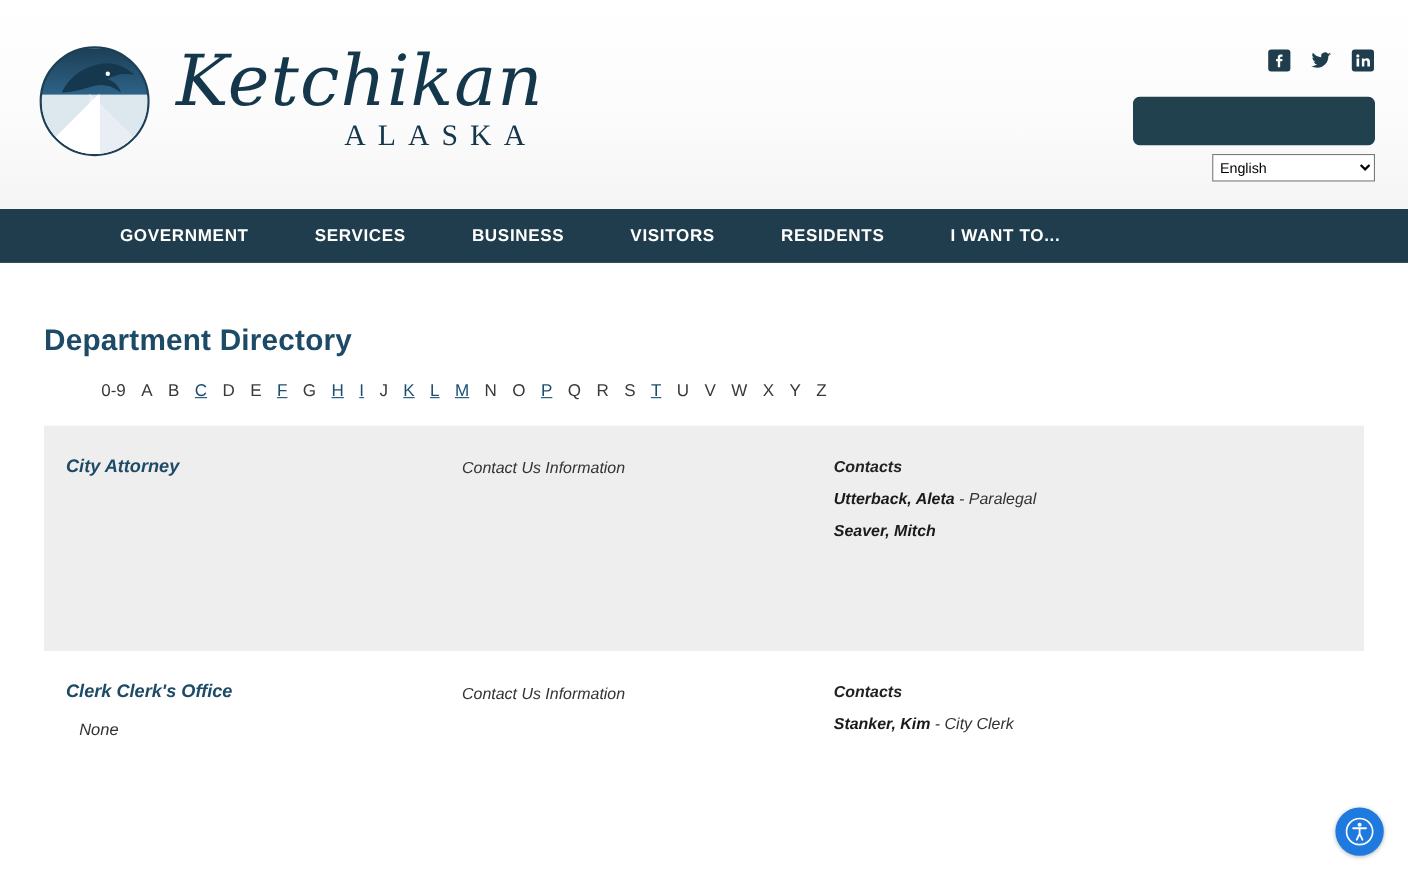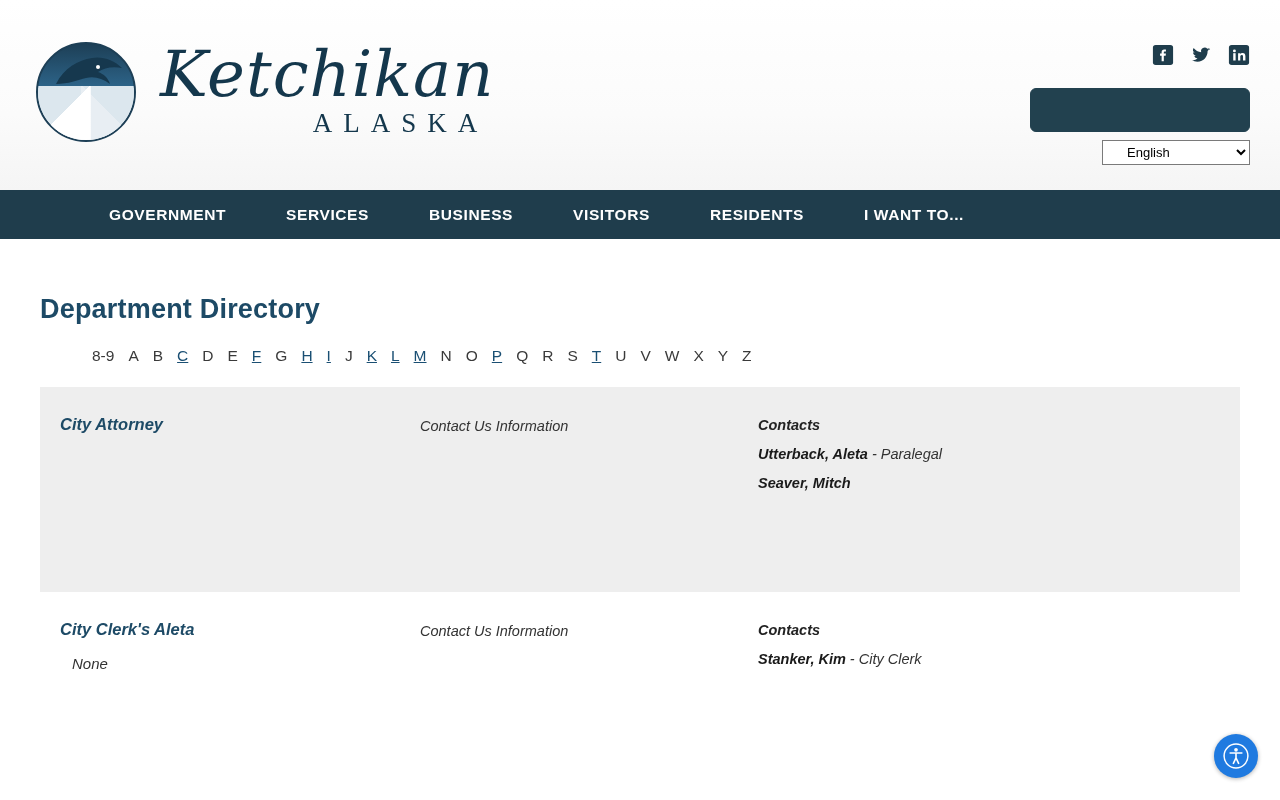--- a/index.html
+++ b/index.html
@@ -84,21 +84,21 @@
     border-radius: 6px;
   }
   .lang-select {
     position: absolute;
     right: 30px; top: 140px;
     width: 148px; height: 25px;
     font-size: 13px;
     font-family: "Liberation Sans", sans-serif;
     border: 1px solid #7a7a7a;
     background: #ffffff;
-    padding-left: 20px;
+    padding-left: 2px;
     color: #000;
   }
 
   
   .navbar {
     height: 49px;
     background: #1f3d4c;
     display: flex;
     align-items: center;
     padding-left: 109px;
@@ -253,21 +253,21 @@
   <div class="nav-item">VISITORS</div>
   <div class="nav-item">RESIDENTS</div>
   <div class="nav-item">I WANT TO...</div>
 </div>
 
 <div class="main">
 
   <h1 class="page-title">Department Directory</h1>
 
   <div class="alpha">
-    <span class="letter">8-9</span>
+    <span class="letter">0-9</span>
     <span class="letter">A</span>
     <span class="letter">B</span>
     <span class="letter active">C</span>
     <span class="letter">D</span>
     <span class="letter">E</span>
     <span class="letter active">F</span>
     <span class="letter">G</span>
     <span class="letter active">H</span>
     <span class="letter active">I</span>
     <span class="letter">J</span>
@@ -304,21 +304,21 @@
           <b>Utterback, Aleta</b><span> - Paralegal</span>
         </div>
         <div class="contact-line">
           <b>Seaver, Mitch</b><span></span>
         </div>
       </div>
     </div>
 
     <div class="dept-row plain">
       <div class="col-name">
-        <div class="dept-name">City Clerk's Aleta</div>
+        <div class="dept-name">Clerk Clerk's Office</div>
         <div class="dept-none">None</div>
       </div>
       <div class="col-contactus">
         <div class="contact-us-link">Contact Us Information</div>
       </div>
       <div class="col-contacts">
         <div class="contacts-head">Contacts</div>
         <div class="contact-line">
           <b>Stanker, Kim</b><span> - City Clerk</span>
         </div>

